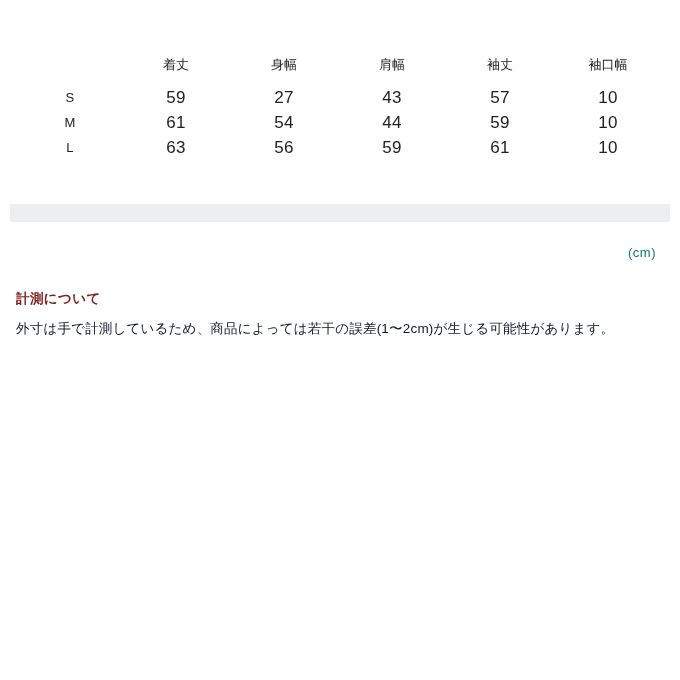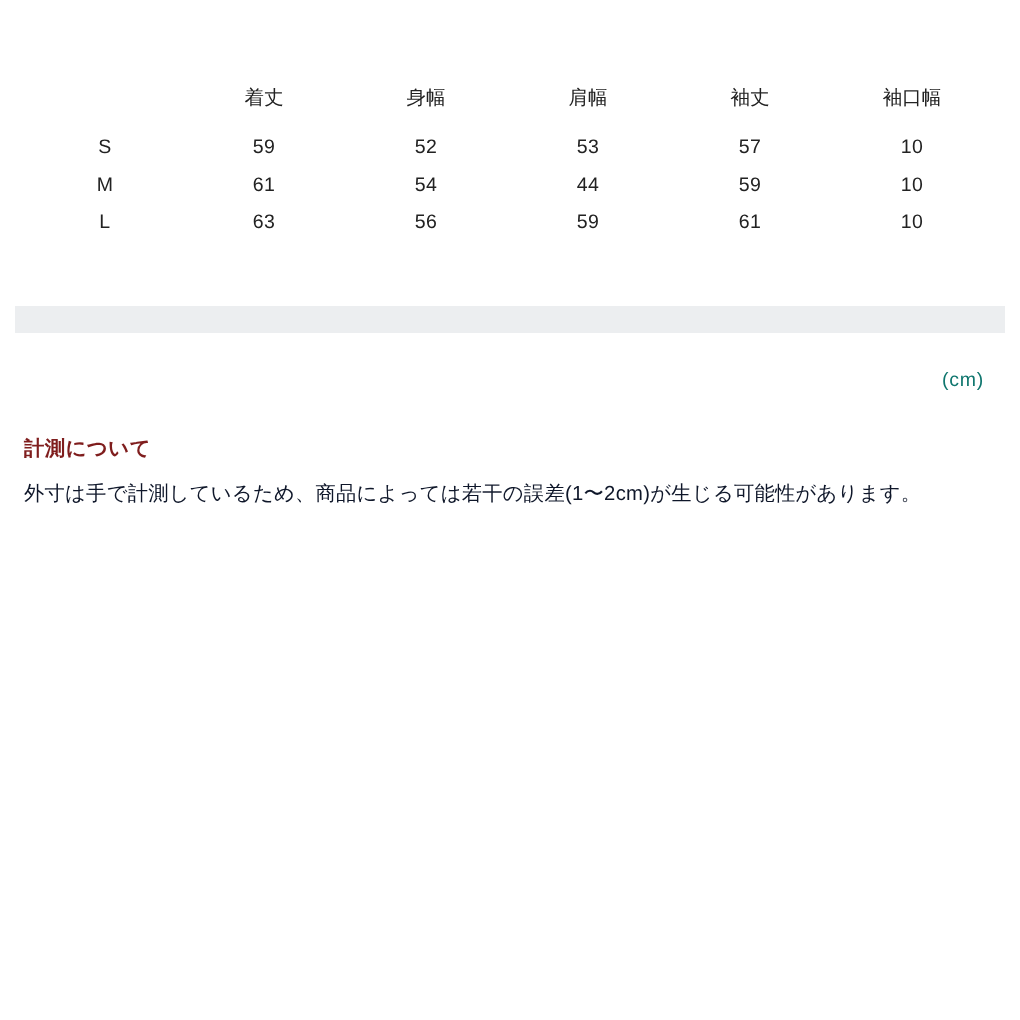--- a/index.html
+++ b/index.html
@@ -48,21 +48,21 @@
   .size-table thead th {
     font-size: 13px;
     color: #222222;
     padding-bottom: 8px;
   }
   .size-table thead th.c-head-size {
     font-size: 13px;
   }
   .size-table tbody td {
     height: 25px;
-    font-size: 13px;
+    font-size: 17px;
     letter-spacing: 0.3px;
   }
   .size-table tbody td.sizename {
     font-size: 13px;
   }
 
   
   .grey-band {
     position: absolute;
     left: 10px;
@@ -124,22 +124,22 @@
         <th>身幅</th>
         <th>肩幅</th>
         <th>袖丈</th>
         <th>袖口幅</th>
       </tr>
     </thead>
     <tbody>
       <tr>
         <td class="sizename">S</td>
         <td>59</td>
-        <td>52</td>
-        <td>53</td>
+        <td>27</td>
+        <td>43</td>
         <td>57</td>
         <td>10</td>
       </tr>
       <tr>
         <td class="sizename">M</td>
         <td>61</td>
         <td>54</td>
         <td>44</td>
         <td>59</td>
         <td>10</td>

